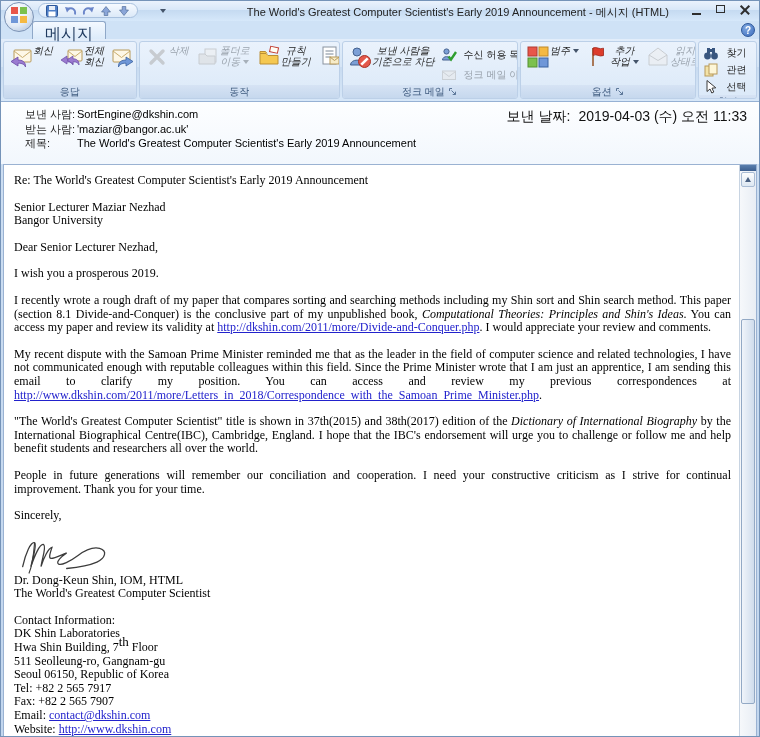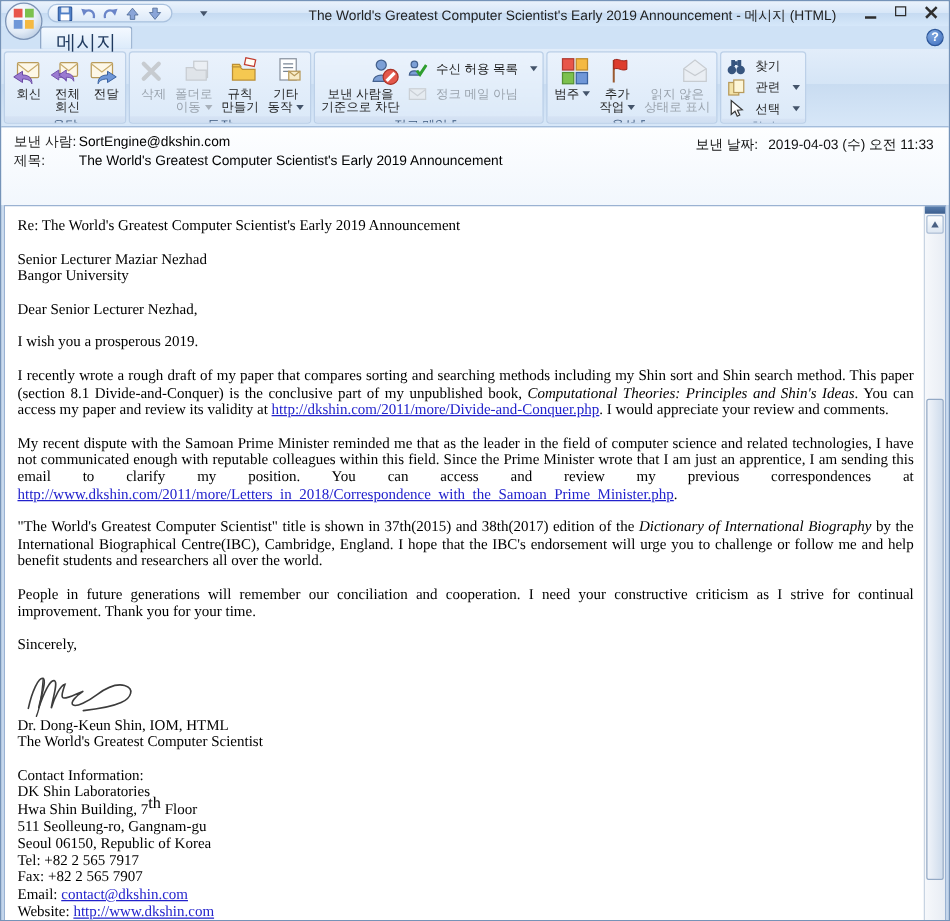--- a/index.html
+++ b/index.html
@@ -37,43 +37,43 @@
     display:flex;align-items:center;justify-content:center;cursor:pointer;border:1px solid #2c5699;}
 
   
   .ribbon{height:63px;background:linear-gradient(#e2edfa 0%,#d5e5f6 45%,#c9dcf1 46%,#d7e7f8 100%);
     border-bottom:1px solid #96b1d4;display:flex;align-items:stretch;gap:2px;padding:2px 2px 2px 2px;}
   .rb-group{display:flex;flex-direction:column;border:1px solid #bcd0e8;border-radius:3px;overflow:hidden;
     background:linear-gradient(#eaf2fc,#dbe9f8);}
   .rb-body{flex:1;display:flex;align-items:stretch;gap:1px;padding:1px 2px;}
   .rb-glabel{height:13px;display:flex;align-items:center;justify-content:center;gap:3px;
     font-size:10px;color:#3e5a7e;background:linear-gradient(#d6e3f4,#c6d8ee);padding:0 4px;}
-  .rb-large{display:flex;flex-direction:column;align-items:flex-end;justify-content:flex-start;
+  .rb-large{display:flex;align-items:flex-start;justify-content:flex-start;
     padding:2px 3px 0;font-size:10px;line-height:11px;color:#1f1f1f;text-align:center;
-    white-space:nowrap;cursor:pointer;border-radius:2px;}
+    white-space:nowrap;cursor:pointer;border-radius:2px;font-style:italic;}
   .rb-large .rb-icon{height:24px;display:flex;align-items:center;justify-content:center;margin-bottom:1px;}
   .rb-col{display:flex;flex-direction:column;justify-content:flex-start;gap:2px;padding-top:2px;}
   .junk-col{padding-top:4px;gap:5px;}
   .rb-small{display:flex;align-items:center;gap:7px;font-size:10px;color:#1f1f1f;height:15px;
     white-space:nowrap;cursor:pointer;padding:0 2px;border-radius:2px;}
   .rb-icon-s{display:inline-flex;width:16px;height:16px;align-items:center;justify-content:center;}
   .disabled{color:#9aa3ad !important;cursor:default;}
   .disabled svg{filter:grayscale(1) opacity(0.55);}
   .caret{display:inline-block;width:0;height:0;border-left:3px solid transparent;
     border-right:3px solid transparent;border-top:4px solid #44546a;margin-left:3px;vertical-align:middle;}
   .disabled .caret{border-top-color:#a7b0ba;}
   .launcher{display:inline-flex;width:10px;height:10px;cursor:pointer;}
 
   
   .headerpane{height:62px;background:linear-gradient(#fdfeff,#f2f7fd);position:relative;
-    padding:6px 10px 0 10px;font-size:11px;color:#111;}
+    padding:6px 10px 0 24px;font-size:11px;color:#111;}
   .hrow{display:flex;height:14px;line-height:13px;margin-bottom:0.5px;}
   .hlabel{width:52px;flex:0 0 52px;color:#222;}
   .hvalue{color:#000;white-space:nowrap;}
-  .sent{position:absolute;right:12px;top:6px;display:flex;gap:8px;font-size:11px;color:#111;}
+  .sent{position:absolute;right:12px;top:6px;display:flex;gap:8px;font-size:14px;color:#111;}
 
   
   .bodywrap{height:612px;margin:0 2px;background:#fff;border:1px solid #9ab2d2;position:relative;}
   .bodycontent{position:absolute;left:0;top:0;right:17px;bottom:0;overflow:hidden;
     padding:9px 8px 0 10px;font-family:"Liberation Serif","DejaVu Serif",serif;
     font-size:12px;line-height:13.6px;color:#000;text-align:justify;}
   .email-p{margin:0 0 13px 0;}
   .italic{font-style:italic;}
   .bold{font-weight:normal;}
   .sup{vertical-align:super;font-size:13px;line-height:0;}
@@ -401,20 +401,24 @@
         </div>
       </div>
     </div>
 
   <div class="headerpane">
     <div class="hrow">
         <span class="hlabel">보낸 사람:</span>
         <span class="hvalue">SortEngine@dkshin.com</span>
       </div>
     <div class="hrow">
+        <span class="hlabel">받는 사람:</span>
+        <span class="hvalue">'maziar@bangor.ac.uk'</span>
+      </div>
+    <div class="hrow">
         <span class="hlabel">제목:</span>
         <span class="hvalue">The World's Greatest Computer Scientist's Early 2019 Announcement</span>
       </div>
     <div class="sent">
       <span>보낸 날짜:</span>
       <span>2019-04-03 (수) 오전 11:33</span>
     </div>
   </div>
 
   <div class="bodywrap">

